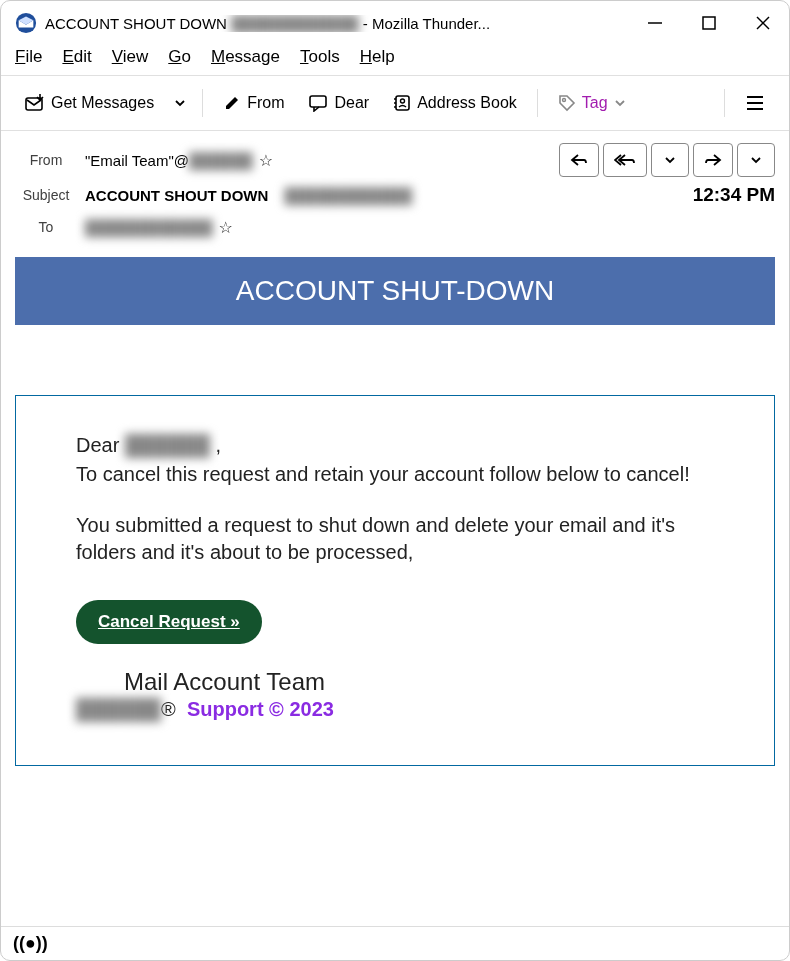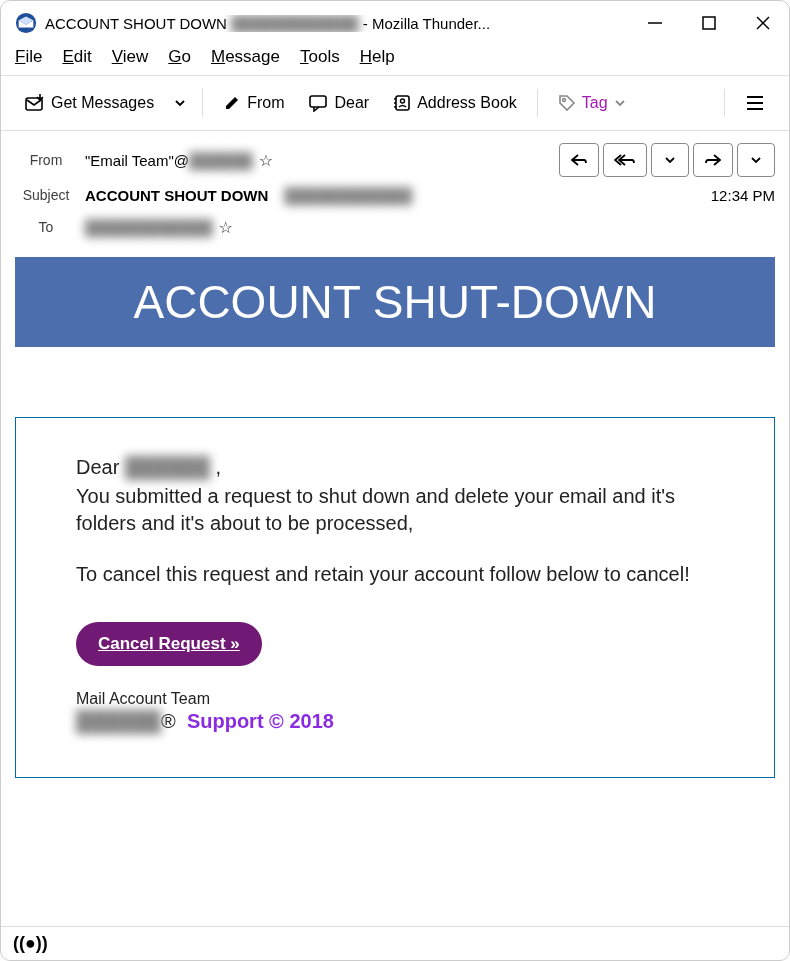--- a/index.html
+++ b/index.html
@@ -20,29 +20,29 @@
 .tb-dropdown { padding: 4px 6px; cursor: pointer; }
 .tag-btn { color: #a21caf; }
 .spacer { flex: 1; }
 .hamburger { padding: 6px 10px; cursor: pointer; }
 .header-row { display: flex; align-items: center; padding: 2px 14px; font-size: 15px; min-height: 32px; }
 .hdr-label { color: #404040; width: 62px; text-align: center; margin-right: 8px; font-size: 14px; }
 .hdr-value { display: flex; align-items: center; gap: 6px; }
 .star { color: #222; cursor: pointer; font-size: 16px; }
 .nav-group { margin-left: auto; display: flex; }
 .nav-btn { border: 1px solid #888; border-radius: 4px; padding: 4px 10px; margin-left: 4px; cursor: pointer; font-size: 16px; display: flex; align-items: center; justify-content: center; min-width: 38px; height: 34px; }
-.time { margin-left: auto; font-size: 15px; }
+.time { margin-left: auto; font-size: 19px; font-weight: bold; }
 .headers { padding-top: 10px; padding-bottom: 10px;}
 .body-pane { flex: 1; overflow: auto; padding: 0 14px 14px 14px; }
-.banner { background: #4c6eac; color: #fff; text-align: center; font-size: 46px; font-weight: normal; padding: 18px 10px; margin-top: 4px; }
+.banner { background: #4c6eac; color: #fff; text-align: center; font-size: 28px; font-weight: normal; padding: 18px 10px; margin-top: 4px; }
 .letter-box { border: 1px solid #0369a1; margin-top: 70px; padding: 36px 36px 44px 60px; font-size: 20px; color: #222; }
 .letter-box .greet { margin-bottom: 2px; }
 .letter-box p { margin-bottom: 24px; line-height: 1.35; }
-.cta { background: #701a75; color: #fff; text-decoration: underline; font-weight: bold; padding: 12px 22px; border-radius: 24px; border: none; font-size: 17px; cursor: pointer; display: inline-block; margin-top: 10px; }
-.sig1 { margin-top: 24px; font-size: 16px; }
+.cta { background: #14532d; color: #fff; text-decoration: underline; font-weight: bold; padding: 12px 22px; border-radius: 24px; border: none; font-size: 17px; cursor: pointer; display: inline-block; margin-top: 10px; }
+.sig1 { margin-top: 24px; font-size: 24px; margin-left: 48px; }
 .sig2 { font-size: 20px; margin-top: 2px; }
 .purple { color: #8a2be2; font-weight: bold; }
 .statusbar { height: 34px; border-top: 1px solid #ddd; display: flex; align-items: center; padding: 0 12px; }
 .activity-icon { font-size: 18px; font-weight: bold; }
 svg { display: block; }
 </style>
 </head>
 <body>
 
 <div class="window">
@@ -214,26 +214,26 @@
     </div>
   </div>
 
   <div class="body-pane">
     <div class="banner">ACCOUNT SHUT-DOWN</div>
 
     <div class="letter-box">
       <p class="greet">
         <span>Dear  </span><span class="redacted">██████</span><span> ,</span>
       </p>
+      <p>To cancel this request and retain your account follow below to cancel!</p>
       <p>You submitted a request to shut down and delete your email and it's folders and it's about to be processed,</p>
-      <p>To cancel this request and retain your account follow below to cancel!</p>
       <button class="cta">Cancel Request »</button>
       <div class="sig1">Mail Account Team</div>
       <div class="sig2">
-        <span class="redacted">██████</span><span>® </span>&nbsp;<span class="purple">Support ©  2018</span>
+        <span class="redacted">██████</span><span>® </span>&nbsp;<span class="purple">Support ©  2023</span>
       </div>
     </div>
   </div>
 
   <div class="statusbar">
     <span class="activity-icon">((●))</span>
   </div>
 
 </div>
 

